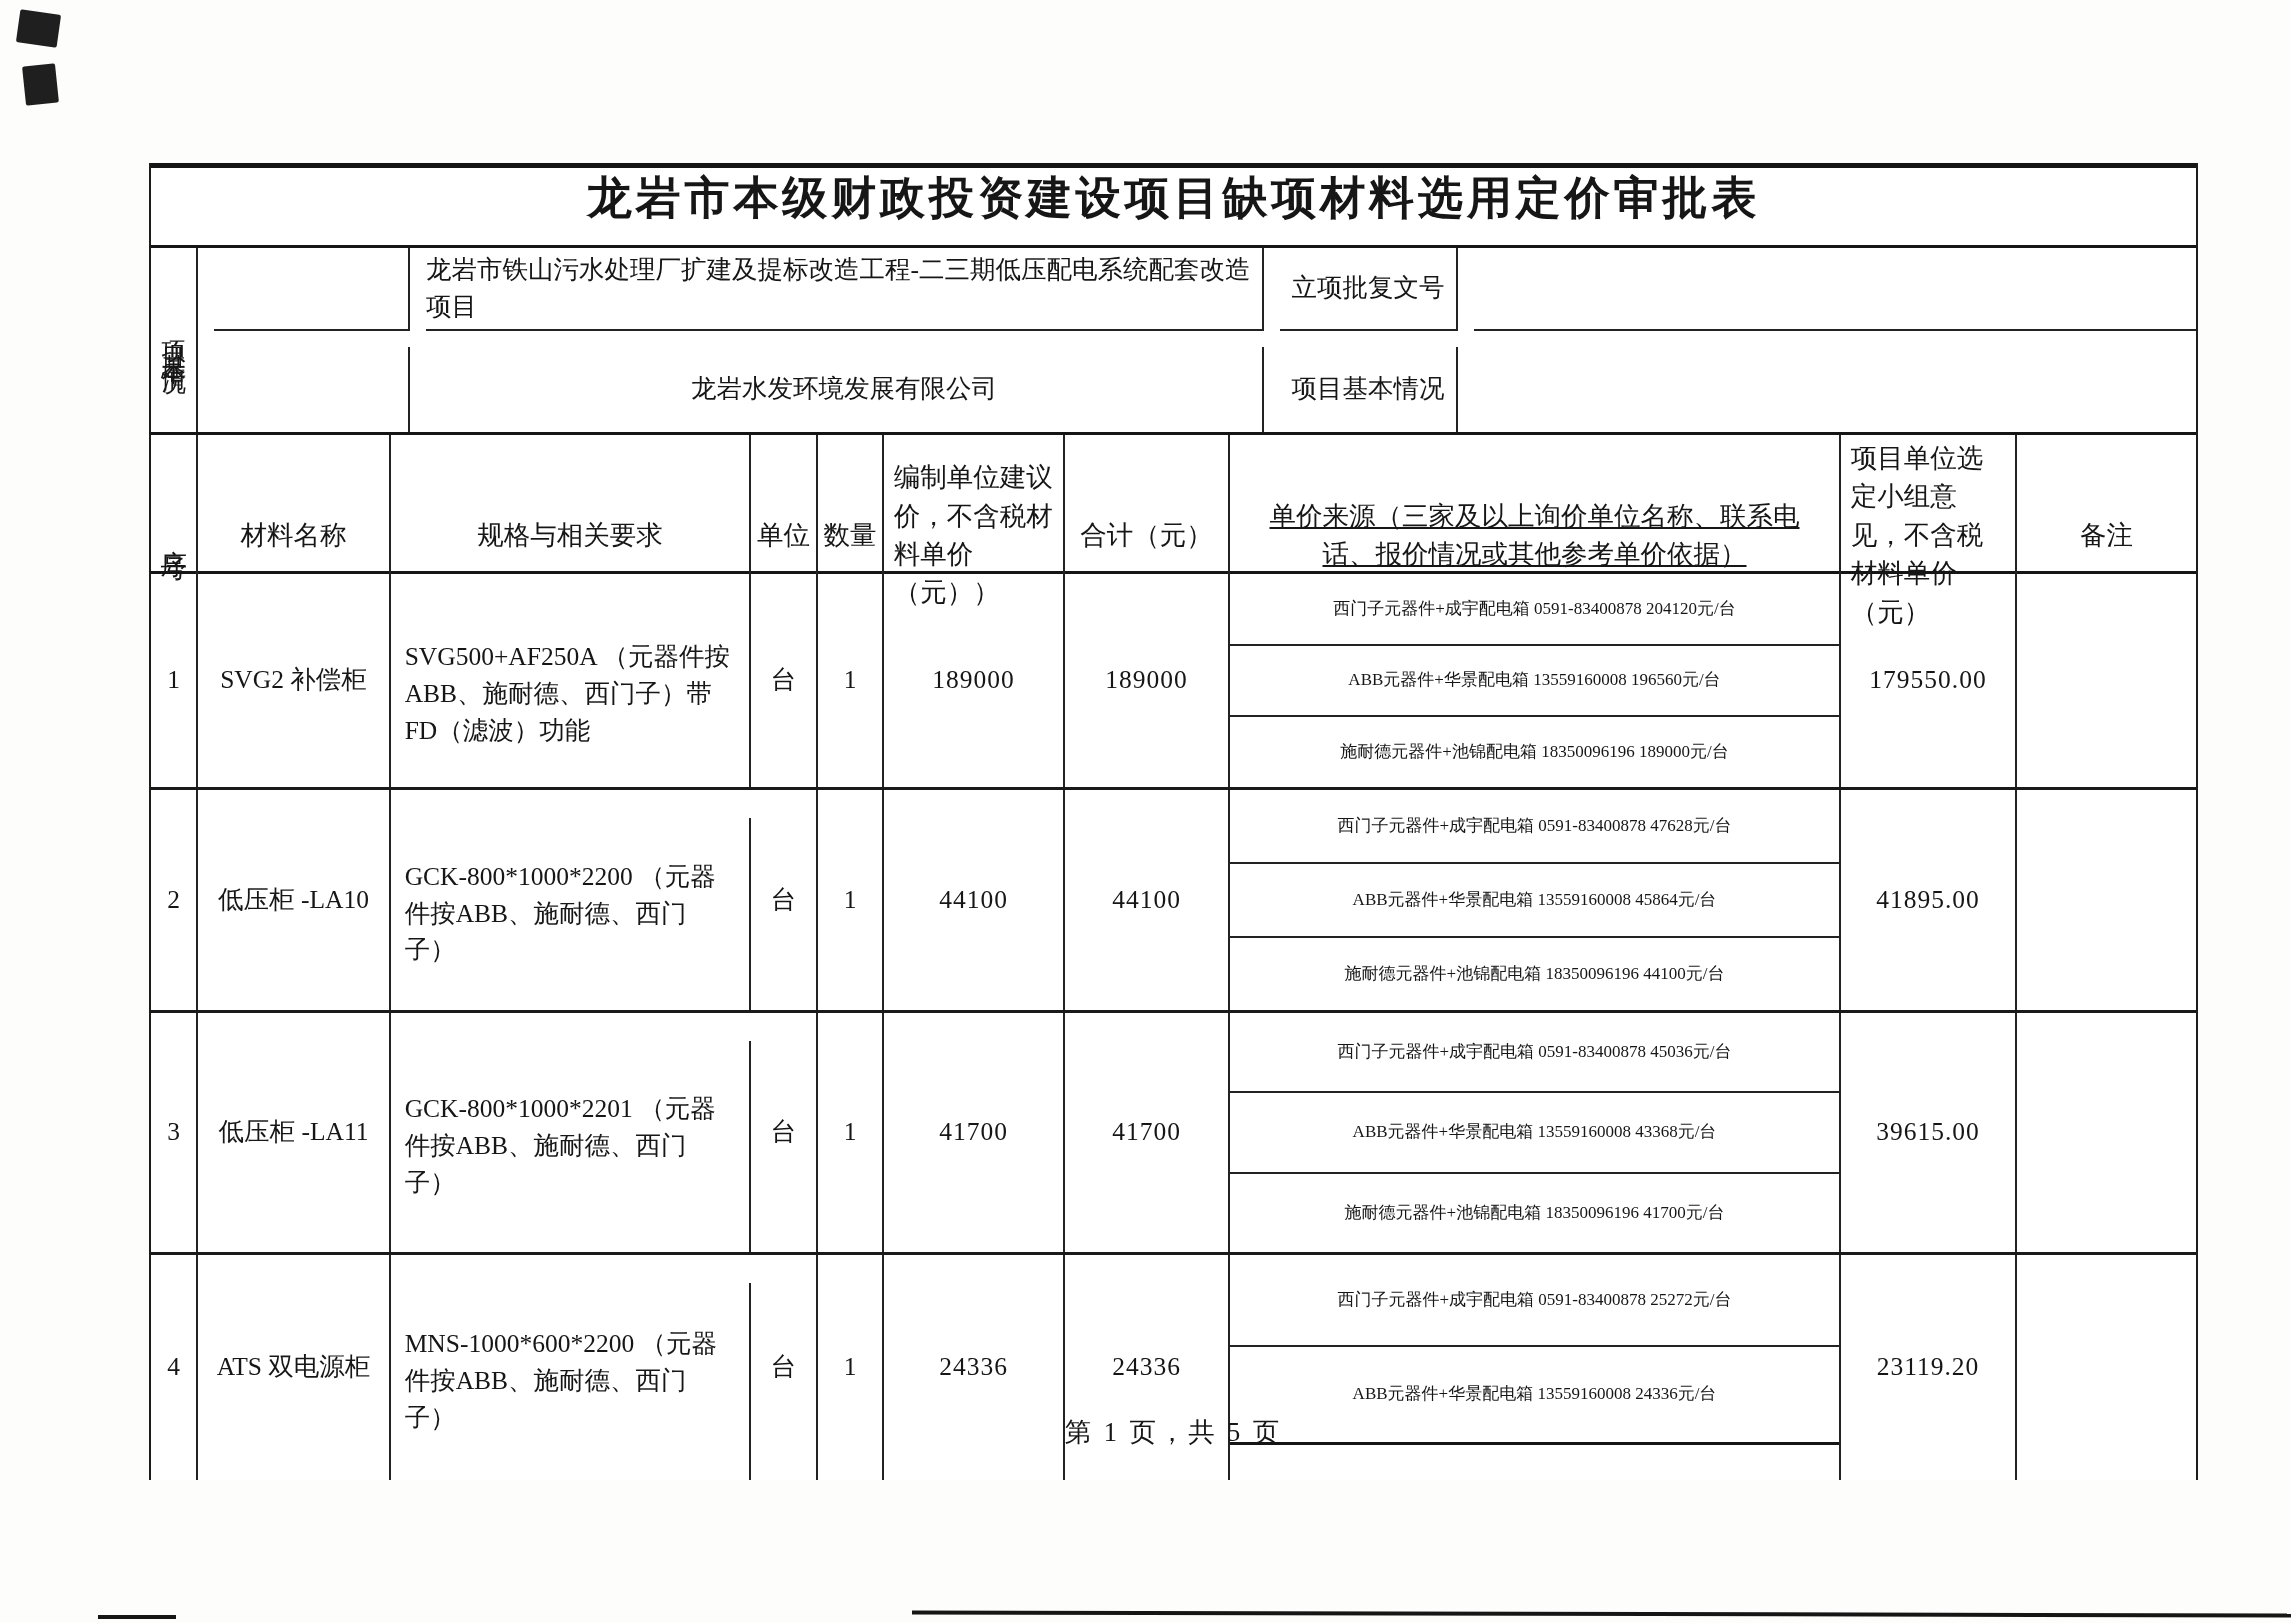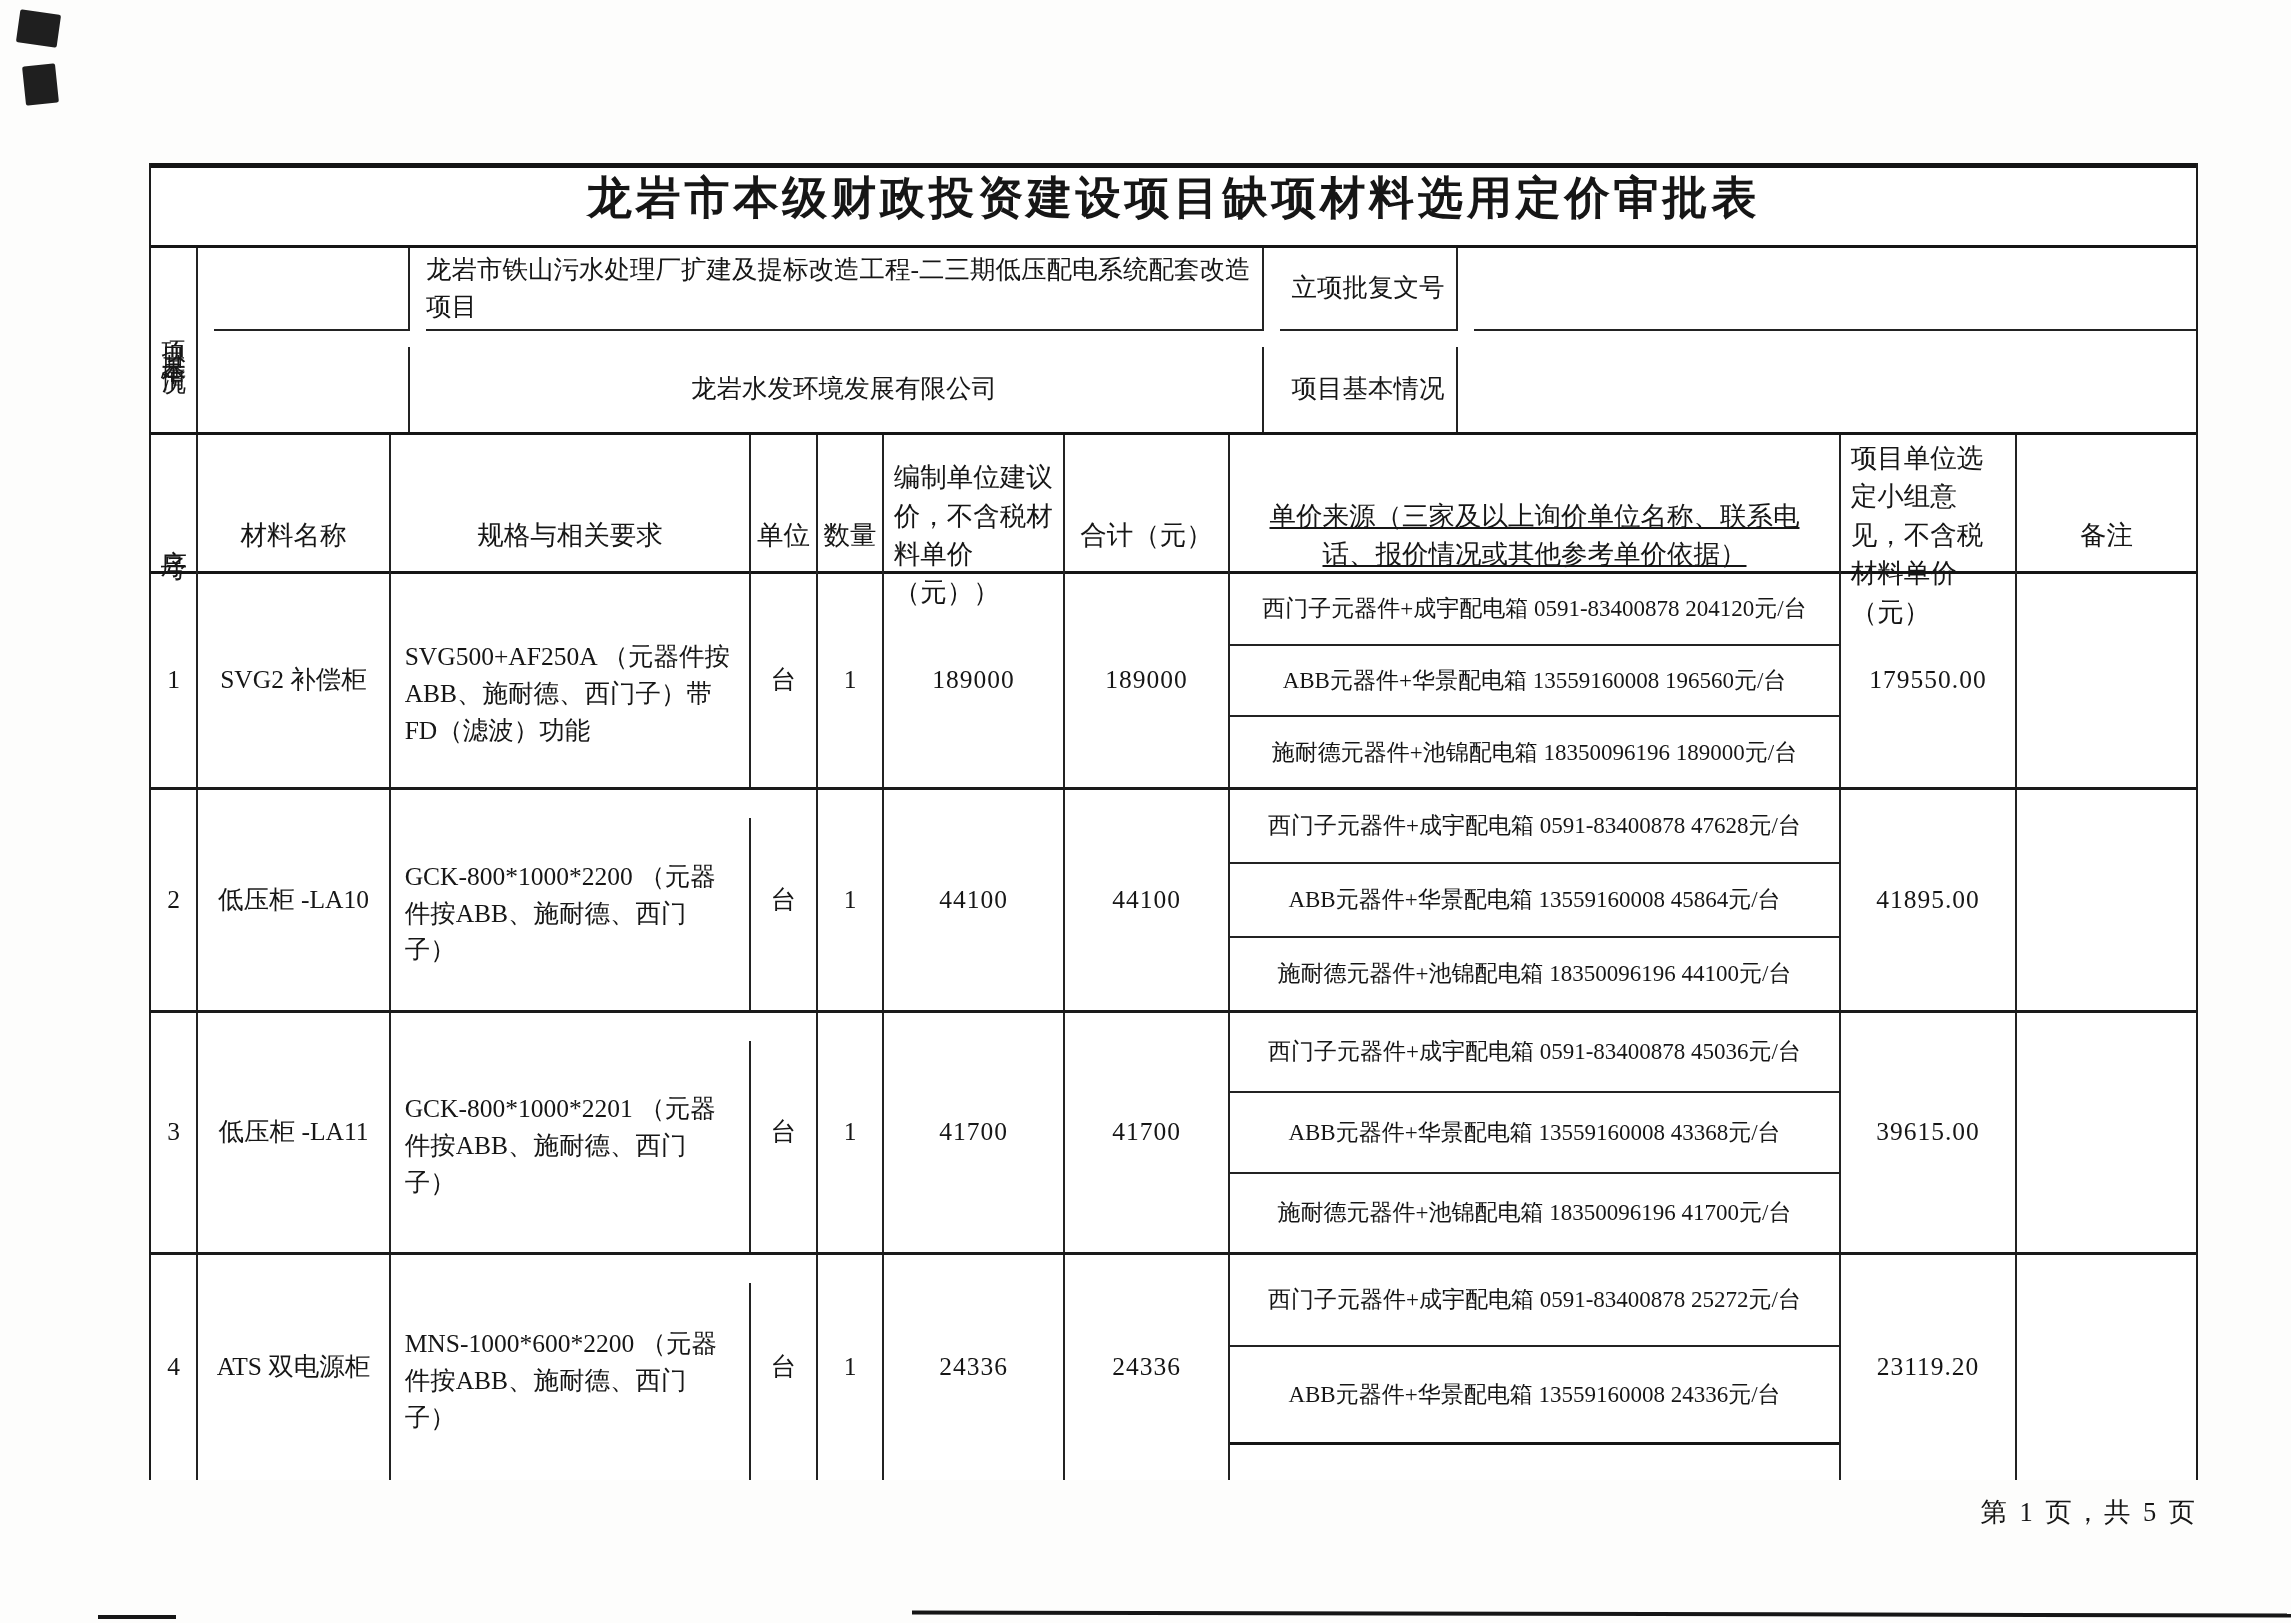--- a/index.html
+++ b/index.html
@@ -58,28 +58,28 @@
   .r1{height:216px;}
   .r2{height:223px;}
   .r3{height:242px;}
   .r4{height:225px;}
   .spec-cell{text-align:left;padding:2px 13.7px;margin-top:28px;}
   .num-cell{letter-spacing:1px;}
   
   .src-stack{display:flex;flex-direction:column;align-items:stretch;justify-content:flex-start;padding:0;}
   .src-item{
     flex:1 1 0;display:flex;align-items:center;justify-content:center;
-    box-sizing:border-box;font-size:23px;text-align:center;padding:2px 7.8px;
+    box-sizing:border-box;font-size:17px;text-align:center;padding:2px 7.8px;
   }
   .src-item + .src-item{border-top:2.9px solid #232323;}
   .r4 .src-item{flex:0 0 auto;}
   .r4 .src-1{height:90px;}
   .r4 .src-2{height:100px;border-bottom:3.9px solid #151515;}
   .footer{
-    position:absolute;left:149px;top:1494px;width:2049px;text-align:right;
+    position:absolute;left:149px;top:1414px;width:2049px;text-align:center;
     font-size:26.5px;letter-spacing:2.9px;
   }
 </style>
 </head>
 <body>
 
 <div class="page">
 
   <div class="blot blot1"></div>
   <div class="blot blot2"></div>

